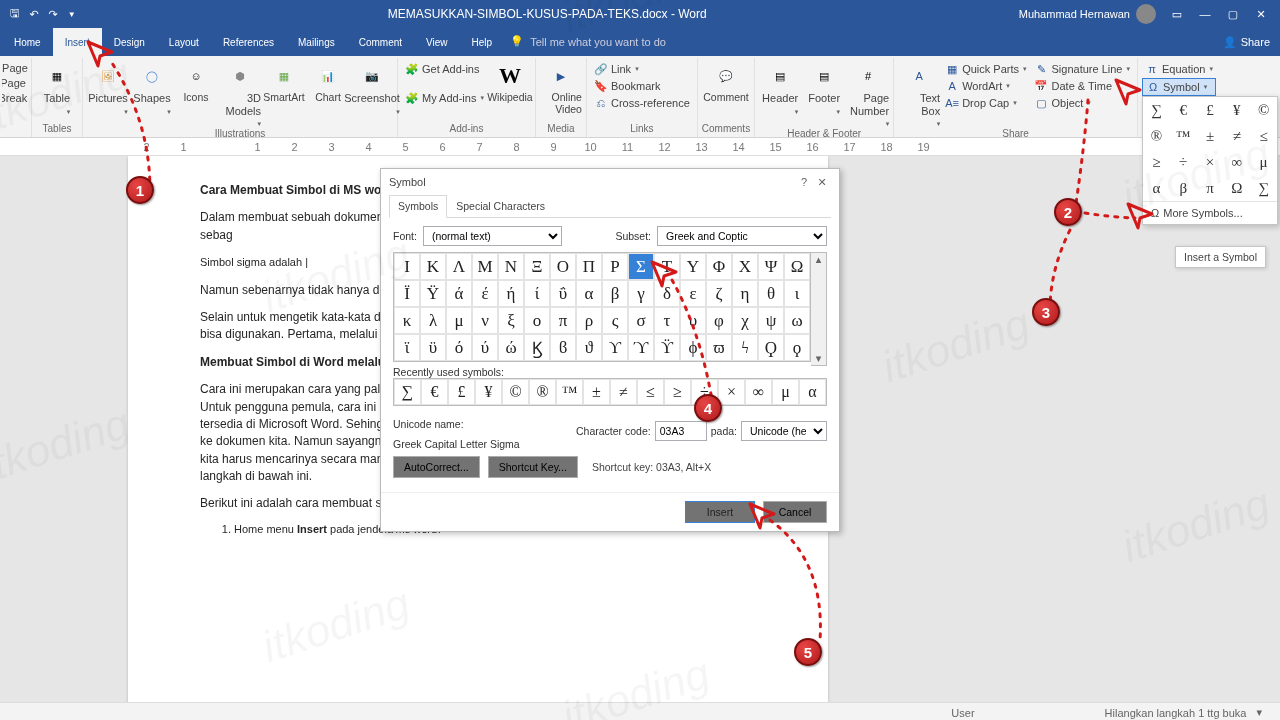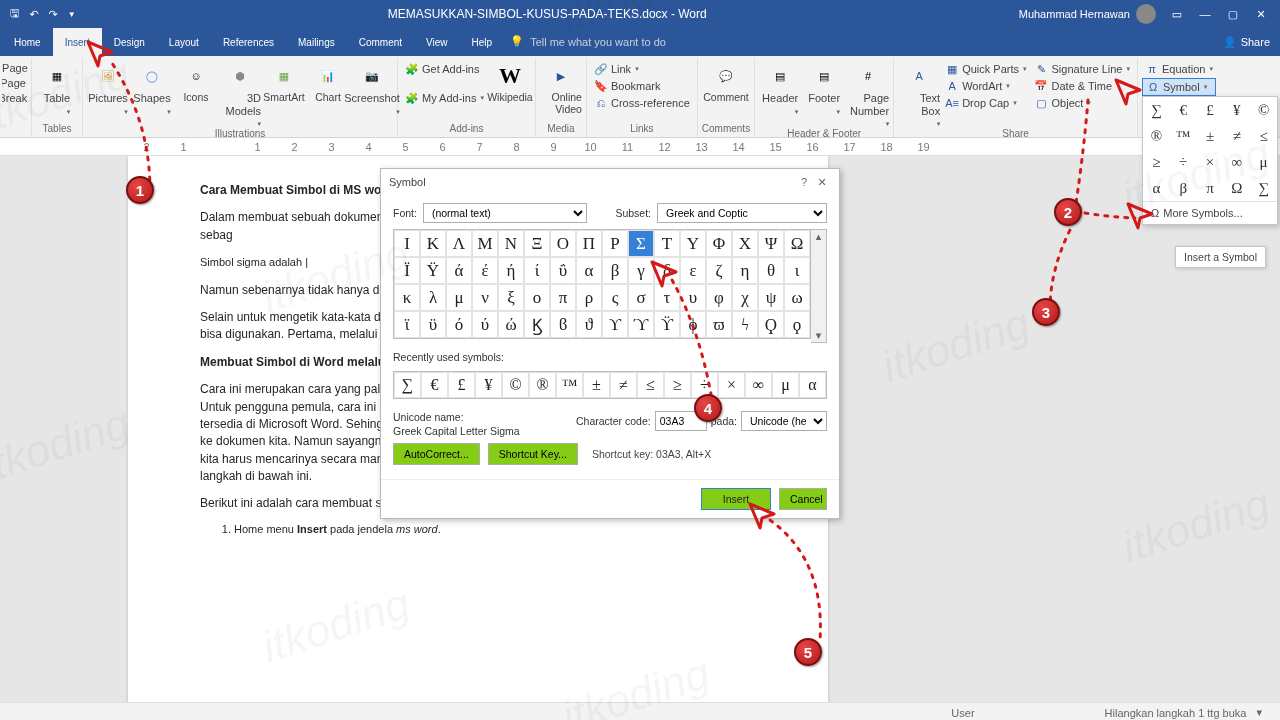--- a/index.html
+++ b/index.html
@@ -67,27 +67,27 @@
 .dlg .dlgtab.active{border:1px solid #d8d8d8;border-bottom:1px solid #fff;margin-bottom:-1px;background:#fff}
 .dlg .dlgbody{padding:8px 12px}
 .dlg .row{display:flex;align-items:center;gap:6px;margin-bottom:6px}
 .dlg label{font-size:10.5px;color:#333}
 .dlg select,.dlg input[type=text]{height:20px;border:1px solid #abadb3;font-size:10.5px;padding:0 4px;background:#fff}
 .dlg .grid{display:grid;grid-template-columns:repeat(15,1fr);gap:0;border:1px solid #bcbcbc;margin-bottom:4px;position:relative}
 .dlg .grid .cell{height:27px;border:1px solid #e3e3e3;display:flex;align-items:center;justify-content:center;font-size:17px;font-family:"Times New Roman",serif;cursor:pointer;color:#222}
 .dlg .grid .cell.sel{background:#3681d8;color:#fff}
 .dlg .gridwrap{display:flex}
 .dlg .gridscroll{width:16px;background:#f0f0f0;border:1px solid #bcbcbc;border-left:none;display:flex;flex-direction:column;justify-content:space-between;align-items:center;font-size:9px;color:#666}
-.dlg .recentlbl{font-size:10.5px;color:#333;margin:8px 0}
+.dlg .recentlbl{font-size:10.5px;color:#333;margin:0 0}
 .dlg .recent{display:grid;grid-template-columns:repeat(16,1fr);border:1px solid #bcbcbc}
 .dlg .recent .cell{height:26px;border:1px solid #e3e3e3;display:flex;align-items:center;justify-content:center;font-size:16px;font-family:"Times New Roman",serif;cursor:pointer;color:#222}
 .dlg .uniname{font-size:10.5px;color:#333;margin-top:6px}
-.dlg .unival{font-size:10.5px;color:#333;margin-top:2px}
+.dlg .unival{font-size:10.5px;color:#333;margin-top:8px}
 .dlg .row2{display:flex;align-items:center;gap:8px;margin-top:6px}
-.dlg .btn{height:22px;padding:0 10px;border:1px solid #acacac;background:#84cc16;font-size:10.5px;cursor:pointer}
+.dlg .btn{height:22px;padding:0 10px;border:1px solid #acacac;background:#737373;font-size:10.5px;cursor:pointer}
 .dlg .btn.primary{border:1px solid #3681d8;color:#222}
 .dlg .dlgfoot{display:flex;justify-content:flex-end;gap:8px;padding:8px 12px;border-top:1px solid #eee;margin-top:6px}
 
 
 .symfly{position:absolute;right:2px;top:96px;width:136px;background:#fff;border:1px solid #c6c6c6;box-shadow:2px 2px 6px rgba(0,0,0,.2)}
 .symfly .flygrid{display:grid;grid-template-columns:repeat(5,1fr)}
 .symfly .flygrid .fc{height:26px;display:flex;align-items:center;justify-content:center;font-size:15px;font-family:"Times New Roman",serif;cursor:pointer;color:#333}
 .symfly .more{border-top:1px solid #e3e3e3;padding:5px 8px;font-size:11px;color:#444;cursor:pointer;display:flex;align-items:center;gap:4px}
 .tooltip{position:absolute;right:14px;top:246px;background:#fff;border:1px solid #c6c6c6;padding:4px 8px;font-size:10.5px;color:#444;box-shadow:1px 1px 4px rgba(0,0,0,.15)}
 
@@ -398,24 +398,28 @@
   <span style="margin-left:-20px">▾</span>
 </div>
 
 <div class="dlg">
   <div class="dlgtitle">
     <span>Symbol</span>
     <span class="sp"></span>
     <span class="dlghelp">?</span>
     <span class="dlgclose">✕</span>
   </div>
+  <div class="dlgtabs">
+    <div class="dlgtab active">Symbols</div>
+    <div class="dlgtab">Special Characters</div>
+  </div>
   <div class="dlgbody">
     <div class="row">
       <label>Font:</label>
-      <select style="width:164px"><option>(normal text)</option></select>
+      <select style="width:139px"><option>(normal text)</option></select>
       <span style="flex:1"></span>
       <label>Subset:</label>
       <select style="width:170px"><option>Greek and Coptic</option></select>
     </div>
     <div class="gridwrap">
       <div class="grid" id="symgrid" style="flex:1;grid-template-columns:repeat(16,1fr)">
           <div class="cell">Ι</div>
           <div class="cell">Κ</div>
           <div class="cell">Λ</div>
           <div class="cell">Μ</div>
@@ -518,21 +522,21 @@
       </div>
     </div>
     <div class="row2">
       <button class="btn">AutoCorrect...</button>
       <button class="btn">Shortcut Key...</button>
       <span style="font-size:10.5px;color:#444;margin-left:6px">Shortcut key: 03A3, Alt+X</span>
     </div>
   </div>
   <div class="dlgfoot">
     <button class="btn primary" style="width:70px">Insert</button>
-    <button class="btn" style="width:48px">Cancel</button>
+    <button class="btn" style="width:64px">Cancel</button>
   </div>
 </div>
 
 <div class="symfly">
   <div class="flygrid" id="flygrid">
       <div class="fc">∑</div>
       <div class="fc">€</div>
       <div class="fc">£</div>
       <div class="fc">¥</div>
       <div class="fc">©</div>

